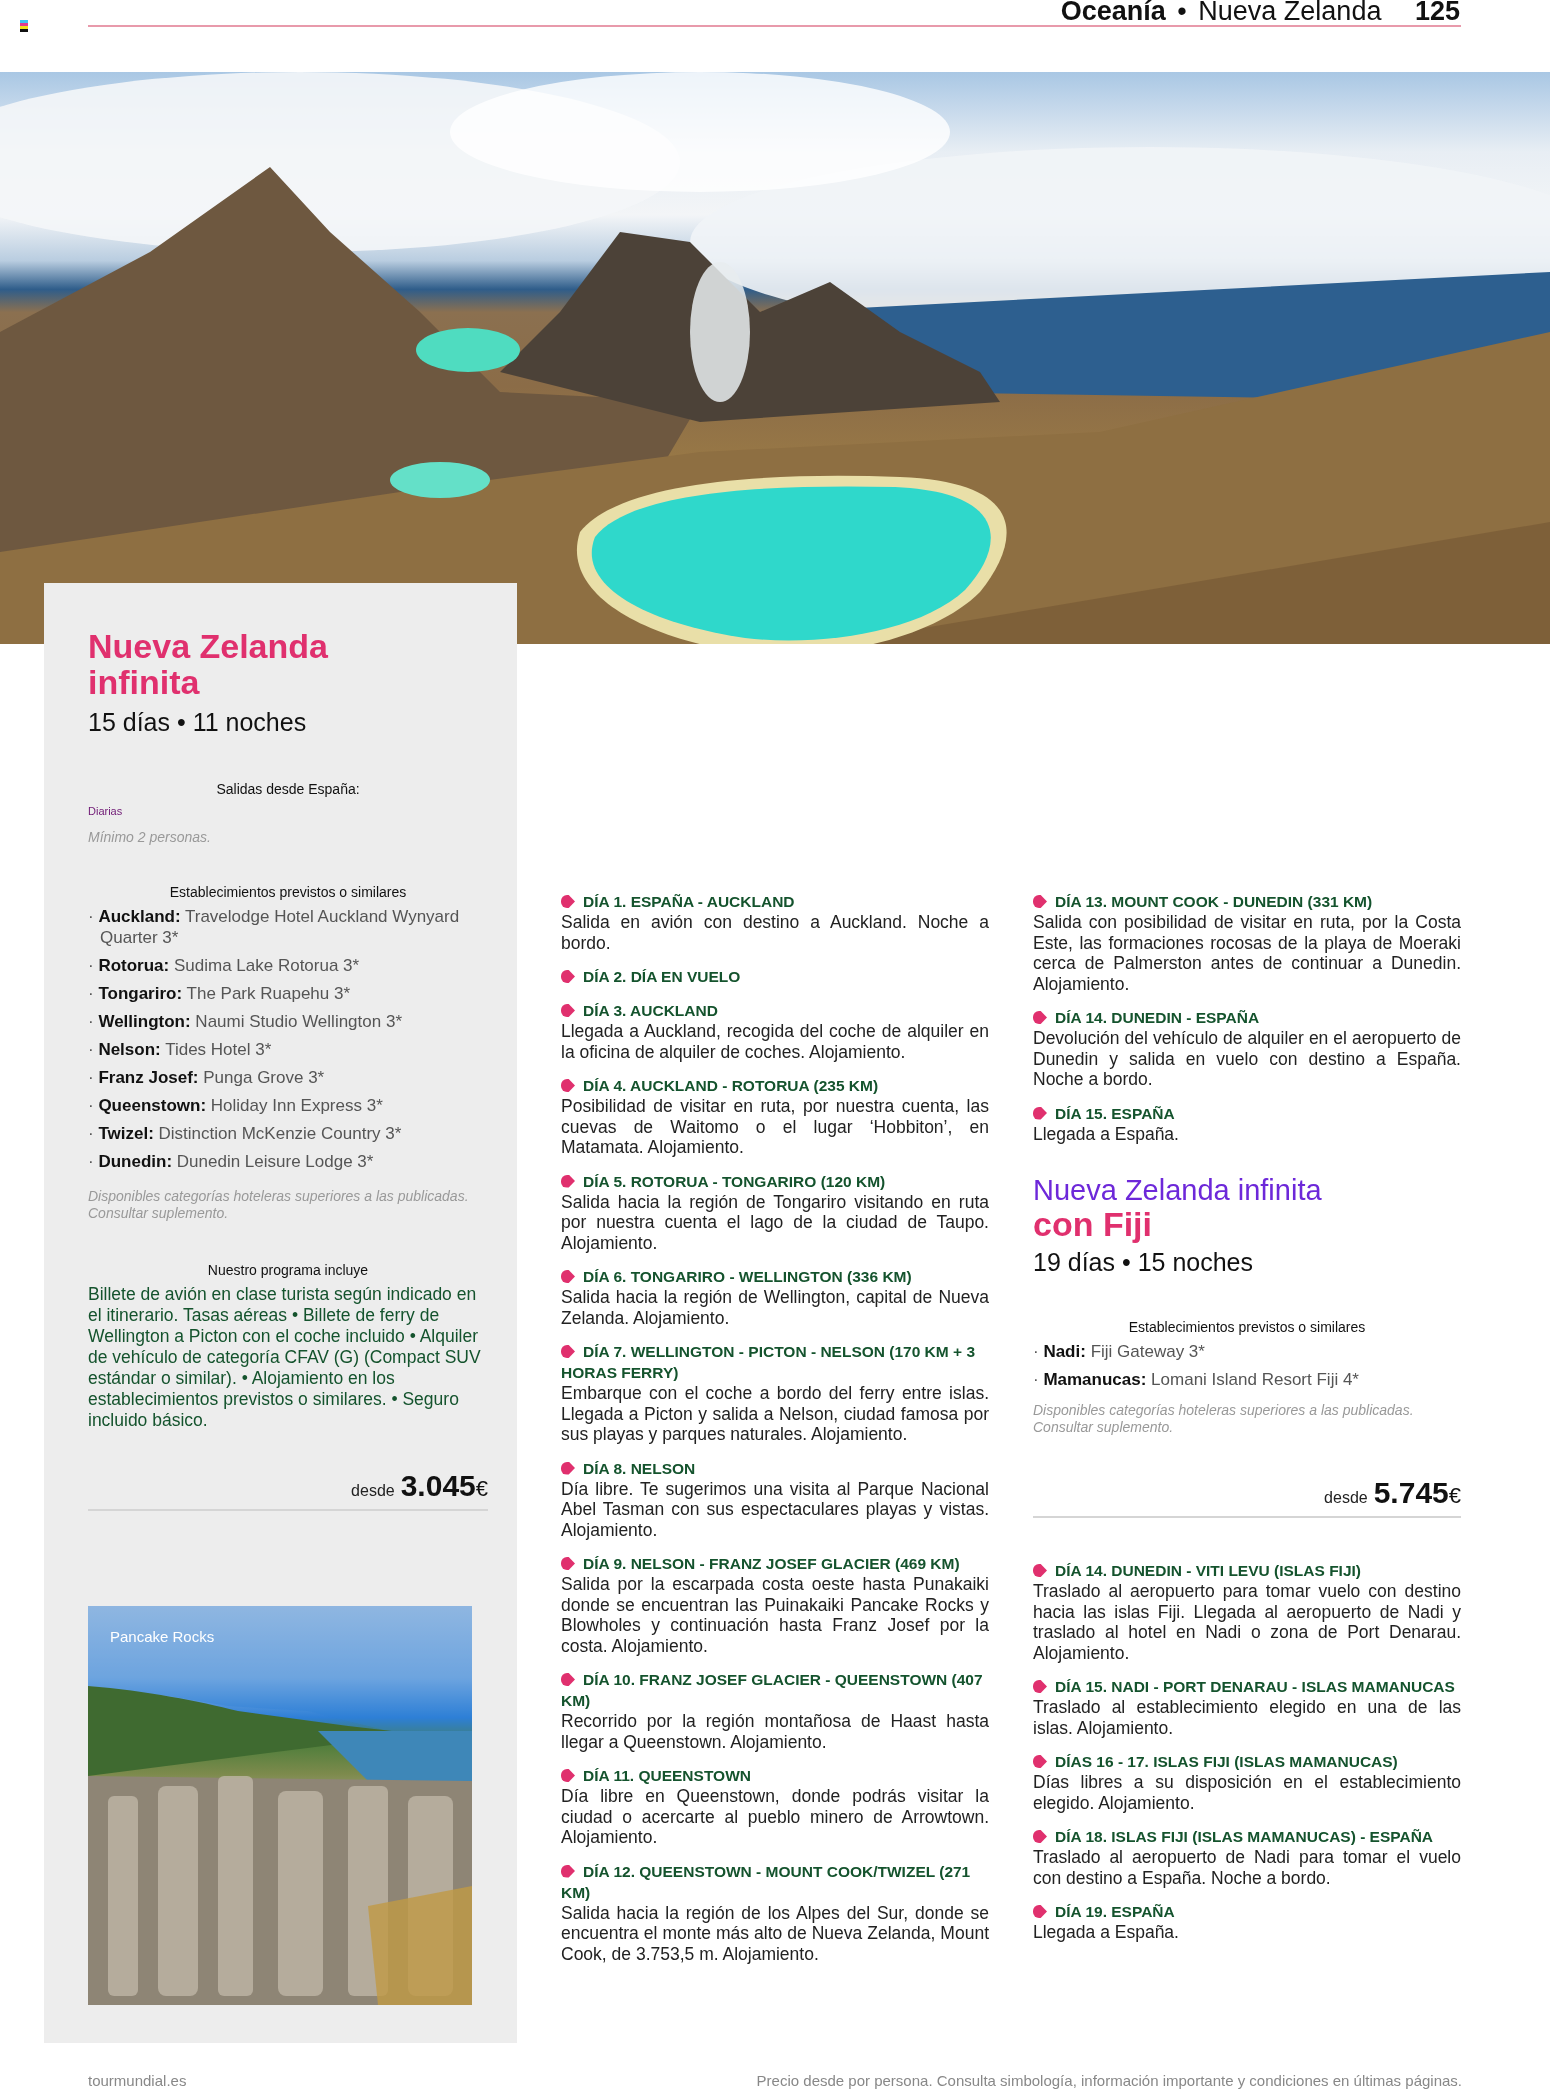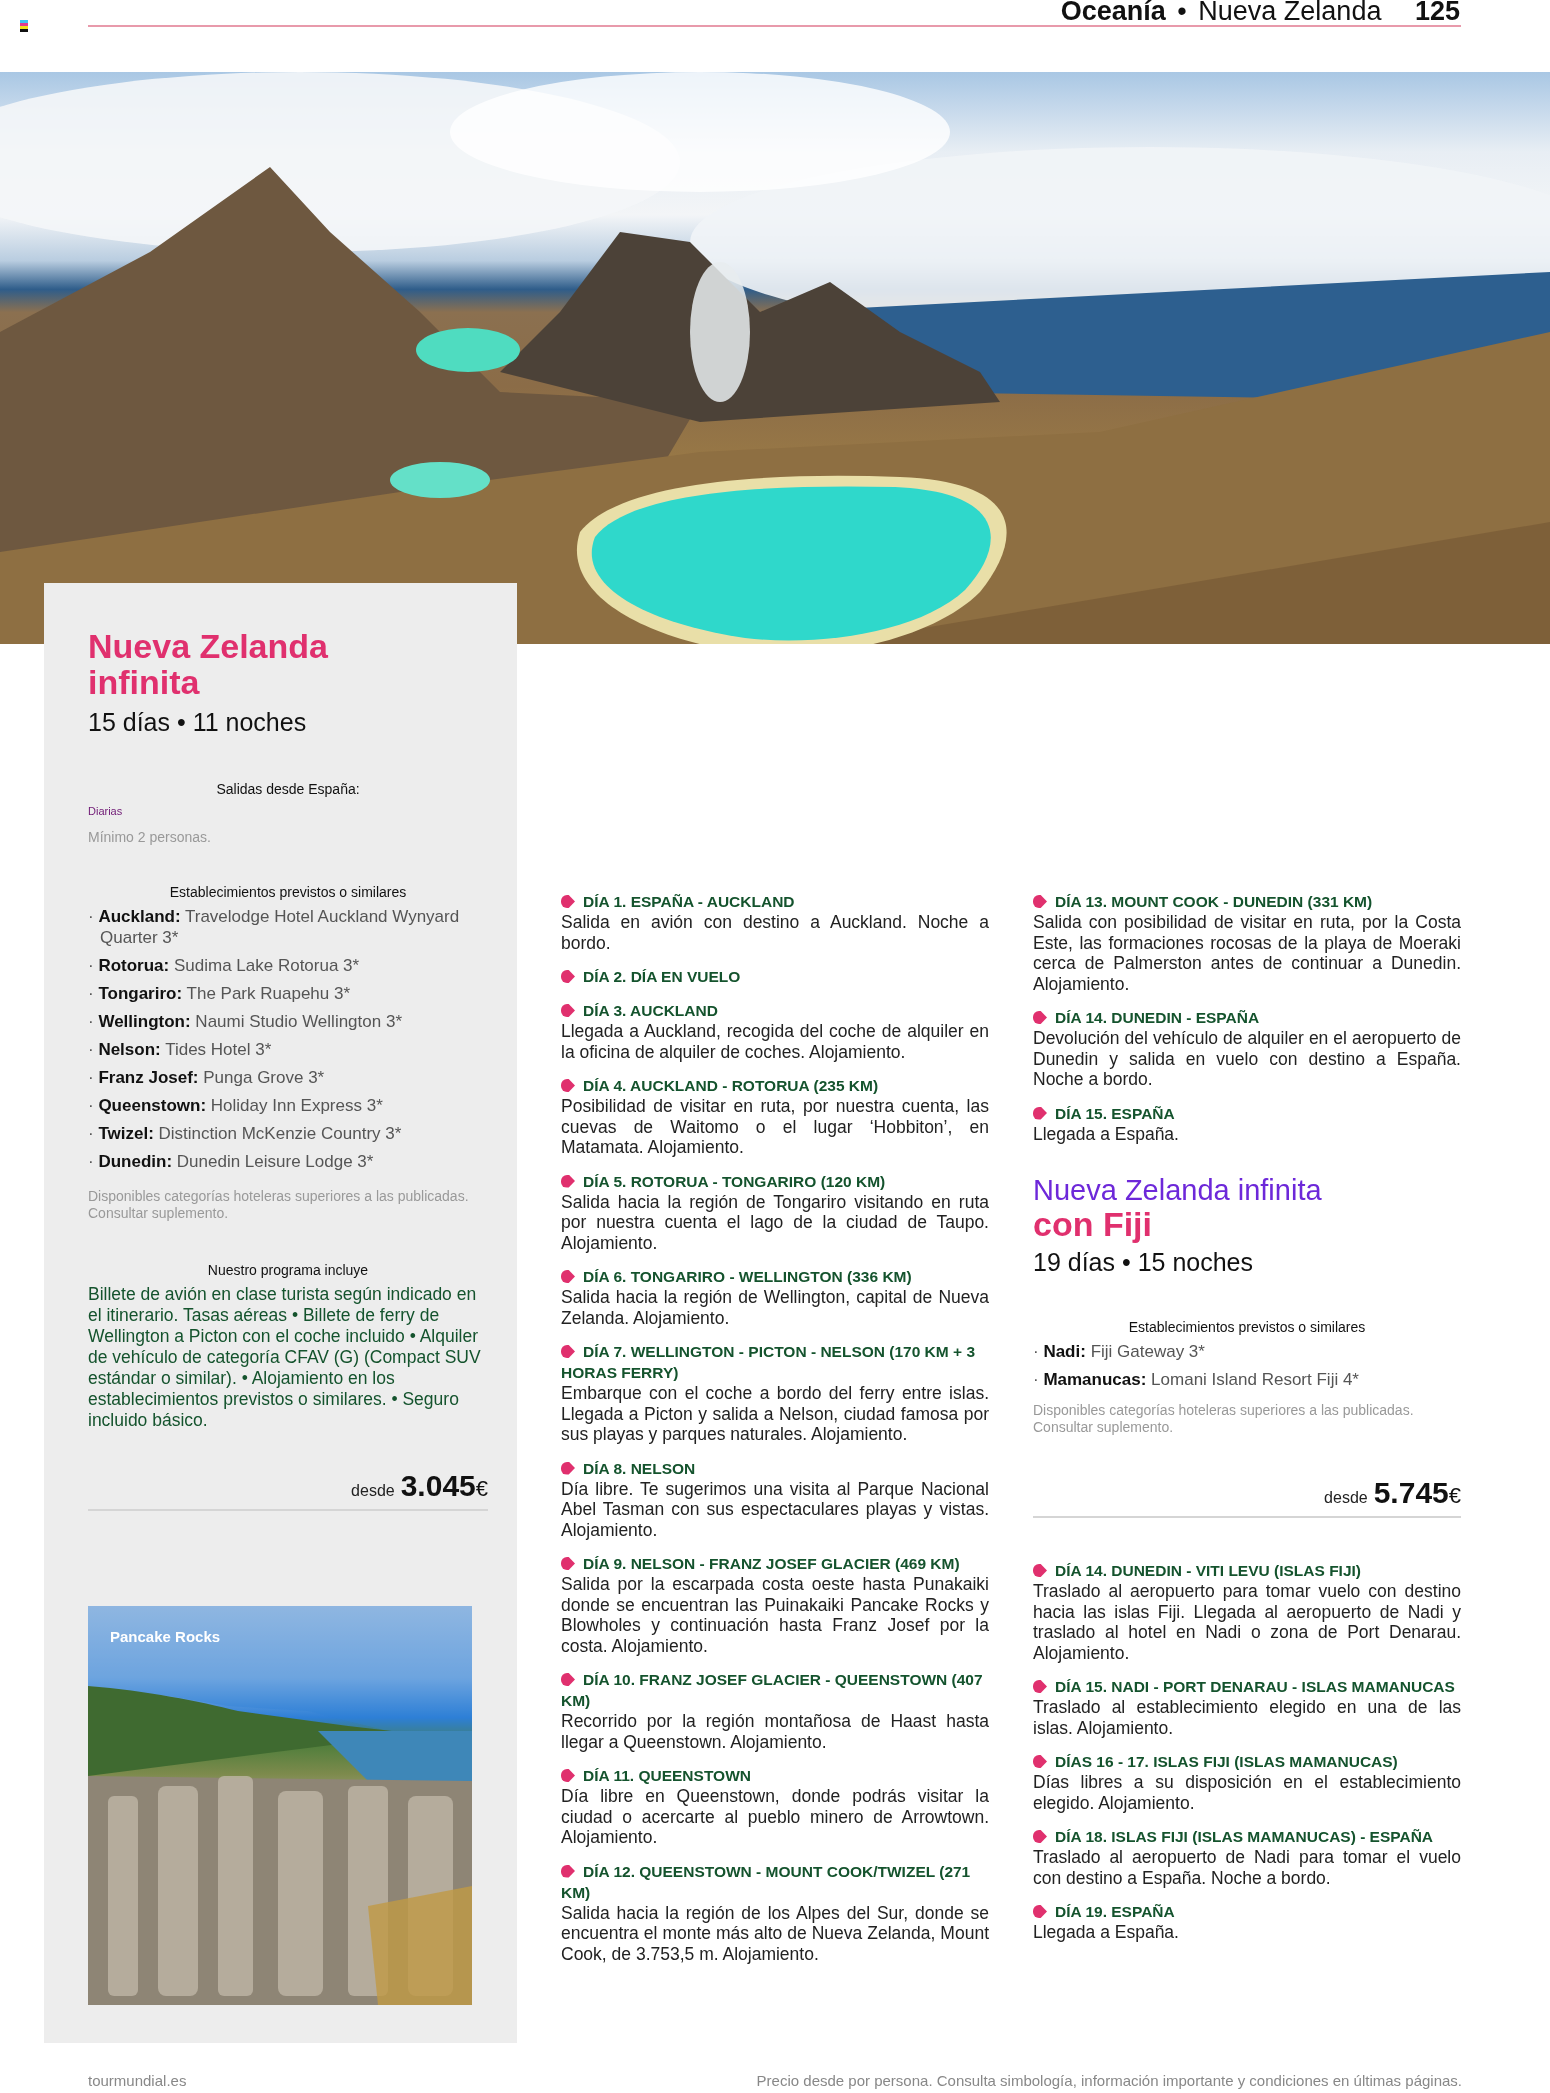--- a/index.html
+++ b/index.html
@@ -26,35 +26,35 @@
 
   .left-panel {
     position: absolute; left: 44px; top: 583px; width: 473px; height: 1460px;
     background: #ededed;
   }
   .lp-inner { position: absolute; left: 44px; top: 45px; width: 400px; }
   .trip-title { color: #e0306e; font-weight: 700; font-size: 34px; line-height: 36px; margin: 0; }
   .trip-duration { font-size: 25px; margin-top: 8px; color: #111; }
   .label-bold { font-weight: 400; font-size: 14px; color: #111; text-align: center; }
   .muted { color: #701a75; font-size: 11px; }
-  .tiny-muted { color: #999; font-size: 14px; line-height: 17px; }
+  .tiny-muted { color: #999; font-size: 14px; line-height: 17px; font-style: italic; }
   .hotel-list { list-style: none; margin: 6px 0 0 0; padding: 0; }
   .hotel-list li { font-size: 17px; color: #555; line-height: 21px; margin-bottom: 7px; padding-left: 12px; text-indent: -12px; }
   .hotel-list li b { color: #111; }
   .includes-text { font-size: 17.5px; color: #14532d; line-height: 21px; margin-top: 6px; }
   .price-row { text-align: right; border-bottom: 2px solid #d5d5d5; padding-bottom: 6px; }
   .price-row .desde { font-size: 16px; color: #222; margin-right: 6px; }
   .price-row .amount { font-size: 30px; font-weight: 700; color: #111; }
   .price-row .cur { font-size: 22px; color: #111; }
 
   .pancake {
     position: absolute; left: 88px; top: 1606px; width: 384px; height: 399px; overflow: hidden;
     background: linear-gradient(180deg, #c3d3e6 0%, #8fb7e4 18%, #2e7fd6 28%, #4b7d3a 34%, #7c8a4c 42%, #b5aa92 52%, #8b8172 70%, #a58a4a 85%, #6e6250 100%);
   }
-  .pancake-caption { position: absolute; left: 22px; top: 22px; color: #fff; font-weight: 700; font-size: 15px; }
+  .pancake-caption { position: absolute; left: 22px; top: 22px; color: #fff; font-weight: 400; font-size: 15px; }
 
   .col { position: absolute; width: 428px; }
   .col-mid { left: 561px; top: 891px; }
   .col-right { left: 1033px; top: 891px; }
   .day { margin-bottom: 13px; }
   .day-title {
     color: #14532d; font-weight: 700; font-size: 15.5px; line-height: 21px; text-transform: uppercase;
   }
   .day-title .pin { display: inline-block; width: 14px; height: 13px; background: #e0306e; border-radius: 50% 60% 60% 50% / 50%; margin-right: 8px; vertical-align: -1px; clip-path: polygon(0 0, 55% 0, 100% 50%, 55% 100%, 0 100%); border-radius: 6px 0 0 6px; }
   .day-text { font-size: 17.5px; line-height: 20.5px; color: #222; text-align: justify; }

